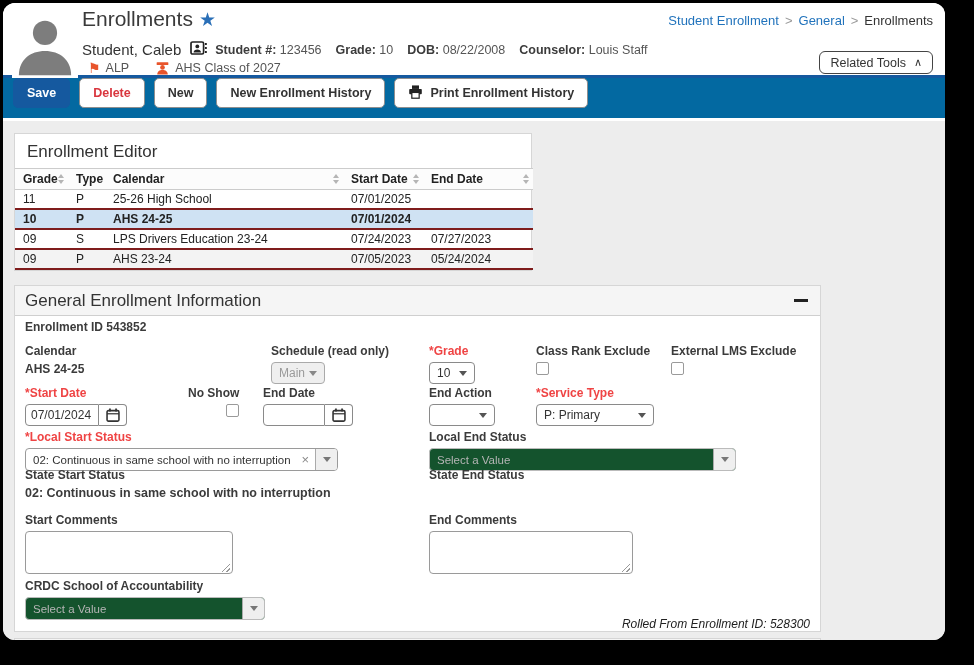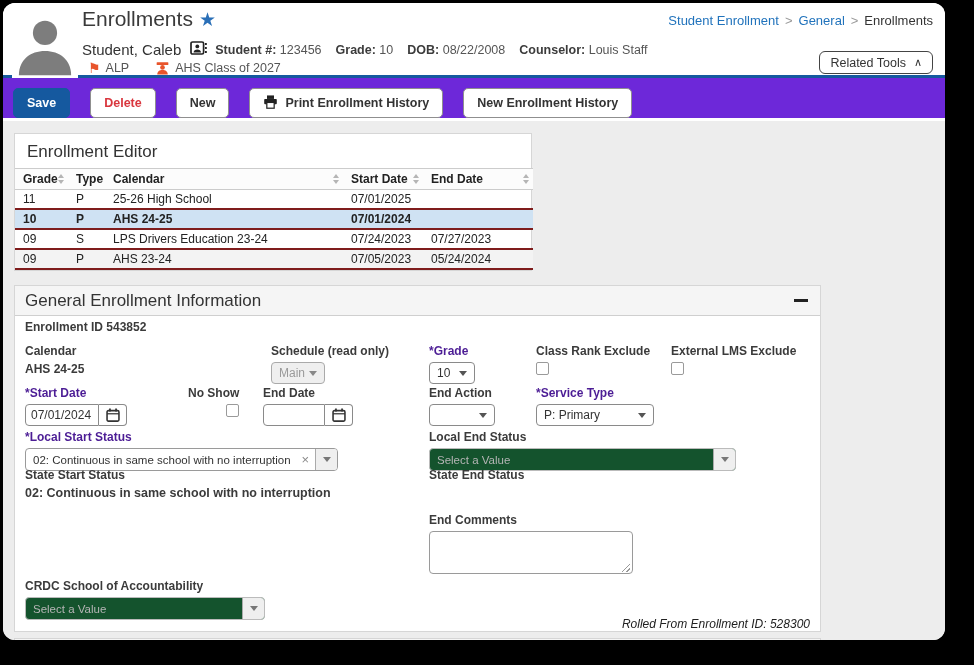--- a/index.html
+++ b/index.html
@@ -26,21 +26,21 @@
   .icon-flag { color:#e8542b; font-size:14px; margin-right:5px; }
   .icon-flag::before { content:"⚑"; }
   .flag-item { display:flex; align-items:center; margin-right:26px; }
   .related-tools { position:absolute; right:12px; top:48px; height:23px; display:flex; align-items:center;
                    border:1px solid #444; border-radius:6px; padding:0 10px; font-size:12.5px; color:#333;
                    background:#fff; cursor:pointer; }
   .icon-chevup { margin-left:8px; font-size:11px; color:#333; }
   .icon-chevup::before { content:"∧"; }
 
   
-  .toolbar { height:40px; background:#6d28d9; display:flex; align-items:flex-end; gap:20px; padding:0 10px; }
+  .toolbar { height:40px; background:#0369a1; display:flex; align-items:flex-start; gap:9px; padding:0 10px; }
   .btn { height:30px; display:inline-flex; align-items:center; justify-content:center; padding:0 13px;
          border:1px solid #8f8f8f; border-radius:5px; background:#fff; font-size:12.5px; font-weight:bold;
          color:#333; cursor:pointer; white-space:nowrap; }
   .btn-save { background:#15599f; border-color:#15599f; color:#fff; }
   .btn-delete { color:#d9363e; }
   .btn .printer { margin-right:7px; }
 
   
   .content { position:absolute; left:0; right:0; top:118px; bottom:0; background:#ededed; padding:12px 11px; overflow:hidden; }
   .card { background:#fff; border:1px solid #d6d6d6; }
@@ -61,21 +61,21 @@
   td.indent { padding-left:22px; }
 
   
   .card-general { width:807px; margin-top:14px; position:relative; }
   .sec-head { position:relative; background:#f5f5f5; border-bottom:1px solid #cfcfcf; padding:5px 10px; height:30px; }
   .sec-head .sec-title { font-size:17px; color:#333; }
   .icon-minus { position:absolute; right:12px; top:13px; width:14px; height:3px; background:#222; cursor:pointer; }
   .gen-body { position:relative; height:315px; background:#fff; font-size:12px; }
   .fld { position:absolute; }
   .fld .lbl { font-weight:bold; color:#3b3b3b; font-size:12px; margin-bottom:4px; white-space:nowrap; }
-  .fld .lbl.req { color:#4c1d95; }
+  .fld .lbl.req { color:#ef4444; }
   .val-bold { font-weight:bold; color:#3b3b3b; }
 
   .sel { display:inline-flex; align-items:center; border:1px solid #8a8a8a; border-radius:4px; height:22px;
          padding:0 7px; background:#fff; color:#333; cursor:pointer; }
   .sel .dd { width:0; height:0; border-left:4px solid transparent; border-right:4px solid transparent;
              border-top:5px solid #555; margin-left:auto; }
   .sel.disabled { background:#efefef; color:#9a9a9a; border-color:#aaa; cursor:default; }
   .sel.disabled .dd { border-top-color:#888; }
 
   .dategrp { display:flex; }
@@ -162,31 +162,31 @@
     <div class="related-tools">
       <span>Related Tools</span>
       <span class="icon-chevup"></span>
     </div>
   </div>
 
   <div class="toolbar">
     <button class="btn btn-save">Save</button>
     <button class="btn btn-delete">Delete</button>
     <button class="btn">New</button>
+    <button class="btn">New Enrollment History</button>
     <button class="btn">
       <span class="printer">
         <svg width="15" height="14" viewBox="0 0 16 16">
           <rect x="4" y="0.5" width="8" height="4" fill="#222"></rect>
           <rect x="0.8" y="4.5" width="14.4" height="6" rx="1" fill="#222"></rect>
           <rect x="3.8" y="8.5" width="8.4" height="6.6" fill="#fff" stroke="#222" stroke-width="1.4"></rect>
         </svg>
       </span>
       <span>Print Enrollment History</span>
     </button>
-    <button class="btn">New Enrollment History</button>
   </div>
 
   <div class="content">
 
     <div class="card card-editor">
       <div class="card-title">Enrollment Editor</div>
       <table class="enroll">
         <colgroup>
             <col style="width:53px">
             <col style="width:37px">
@@ -376,20 +376,24 @@
         </div>
 
         <div class="fld" style="left:10px; top:152px;">
           <div class="lbl">State Start Status</div>
           <div class="val-bold" style="font-size:12.5px">02: Continuous in same school with no interruption</div>
         </div>
         <div class="fld" style="left:414px; top:152px;">
           <div class="lbl">State End Status</div>
         </div>
 
+        <div class="fld" style="left:10px; top:197px;">
+          <div class="lbl">Start Comments</div>
+          <span class="ta-wrap"><textarea class="cmt" style=""></textarea></span>
+        </div>
         <div class="fld" style="left:414px; top:197px;">
           <div class="lbl">End Comments</div>
           <span class="ta-wrap"><textarea class="cmt" style="width: 204px;"></textarea></span>
         </div>
 
         <div class="fld" style="left:10px; top:263px;">
           <div class="lbl">CRDC School of Accountability</div>
           <div class="combo disabled" style="width:240px">
             <span class="txt">Select a Value</span>
             <span class="ddseg">

